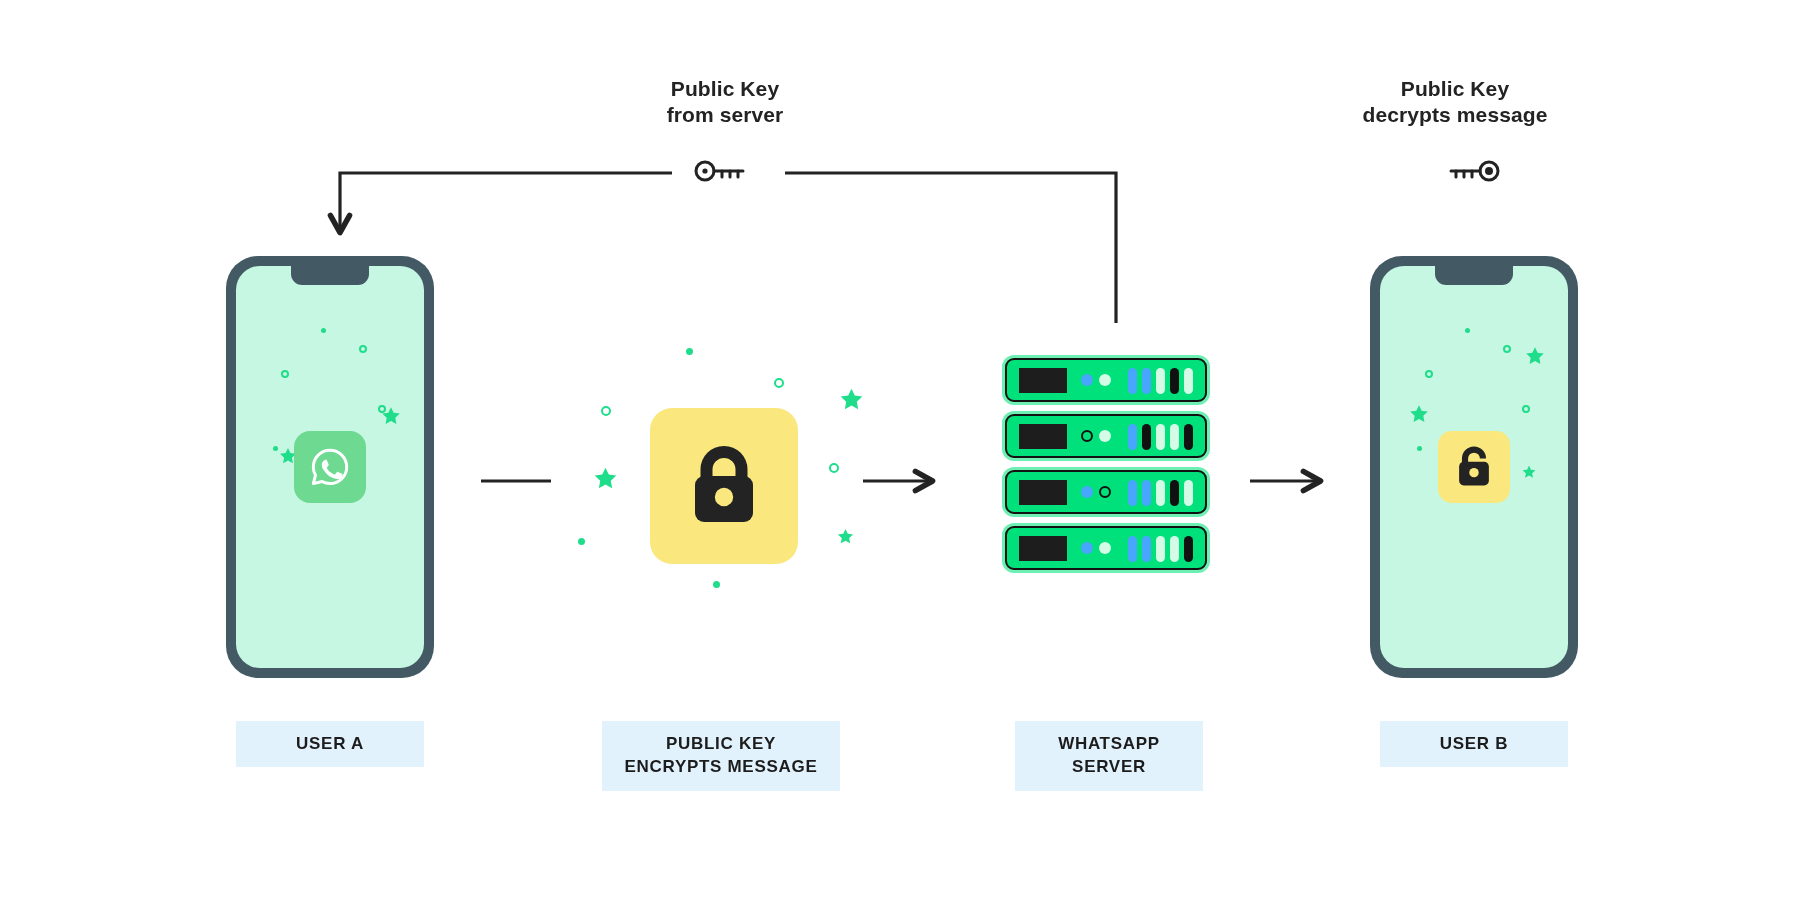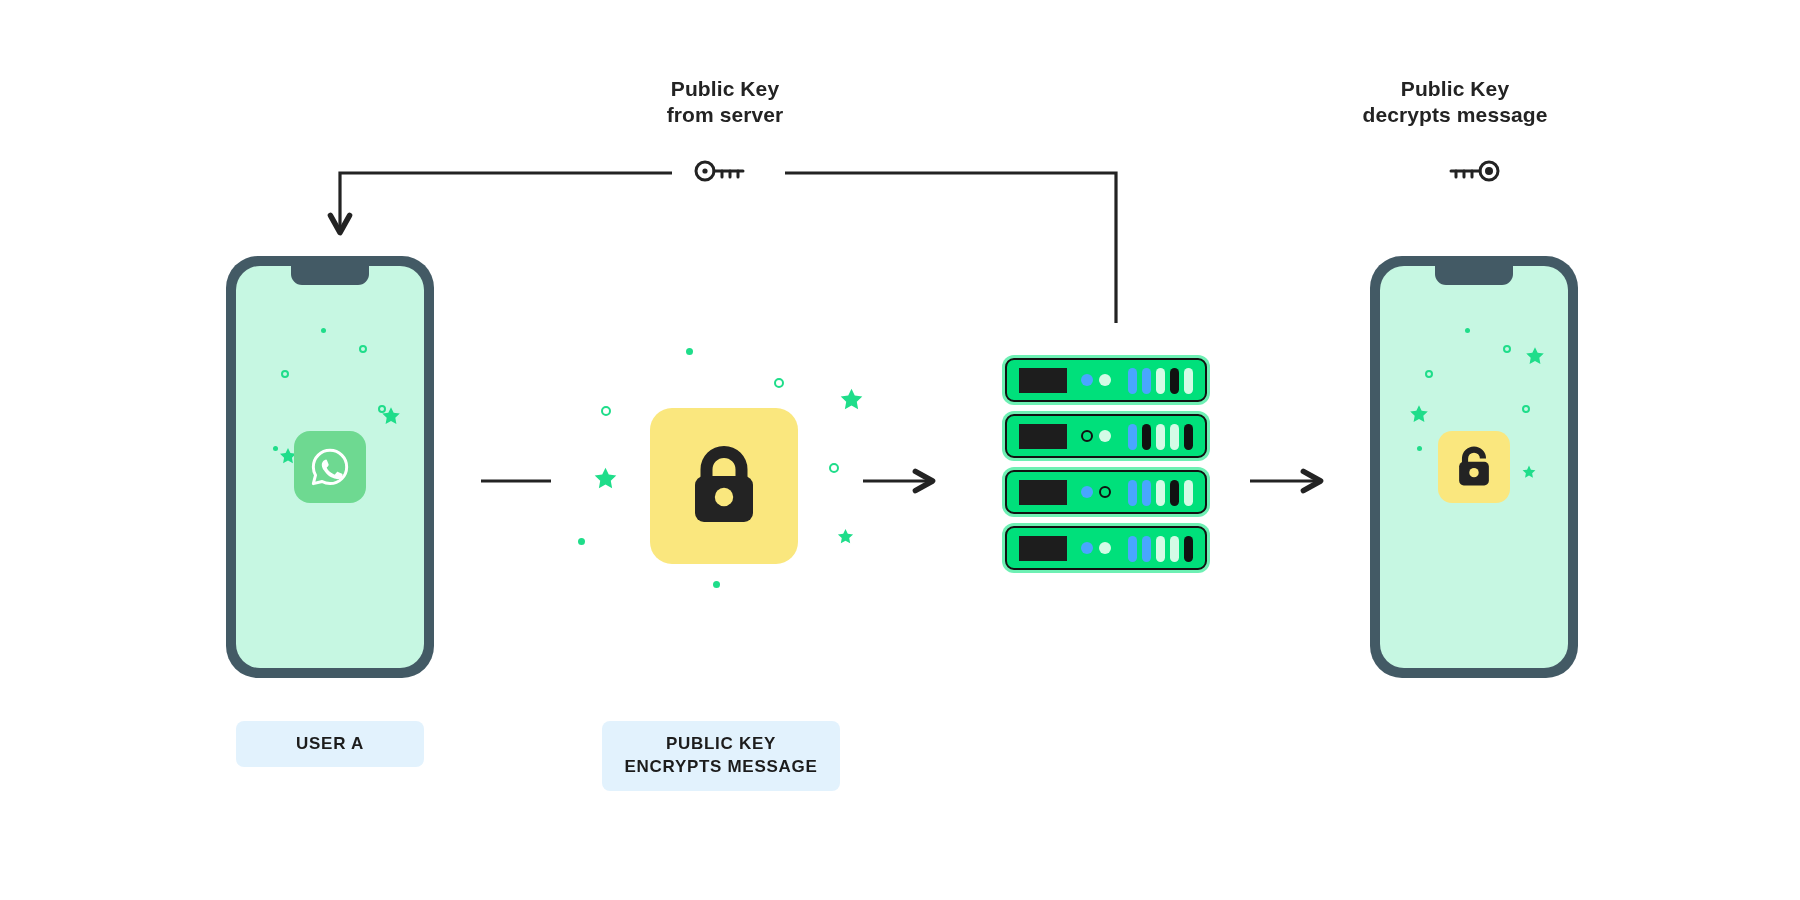--- a/index.html
+++ b/index.html
@@ -183,21 +183,21 @@
     border-radius: 5px;
   }
   .bar-blue { background: #49a6ff; }
   .bar-pale { background: #d4fbe6; }
   .bar-dark { background: #111111; }
 
   
   .badge {
     position: absolute;
     background: #e2f2fd;
-    border-radius: 8px;
+    border-radius: 0;
     display: flex;
     align-items: center;
     justify-content: center;
     text-align: center;
     font-weight: 700;
     font-size: 17px;
     line-height: 1.35;
     letter-spacing: 0.7px;
     color: #1c1c1c;
     white-space: pre-line;
@@ -414,15 +414,18 @@
         </svg>
       </div>
     </div>
   </div>
 
   <div class="badge" id="badge-user-a">USER A</div>
 
   <div class="badge" id="badge-public">PUBLIC KEY
 ENCRYPTS MESSAGE</div>
 
-
+  <div class="badge" id="badge-server">WHATSAPP
+SERVER</div>
+
+  <div class="badge" id="badge-user-b">USER B</div>
 
 </div>
 
 </body></html>

